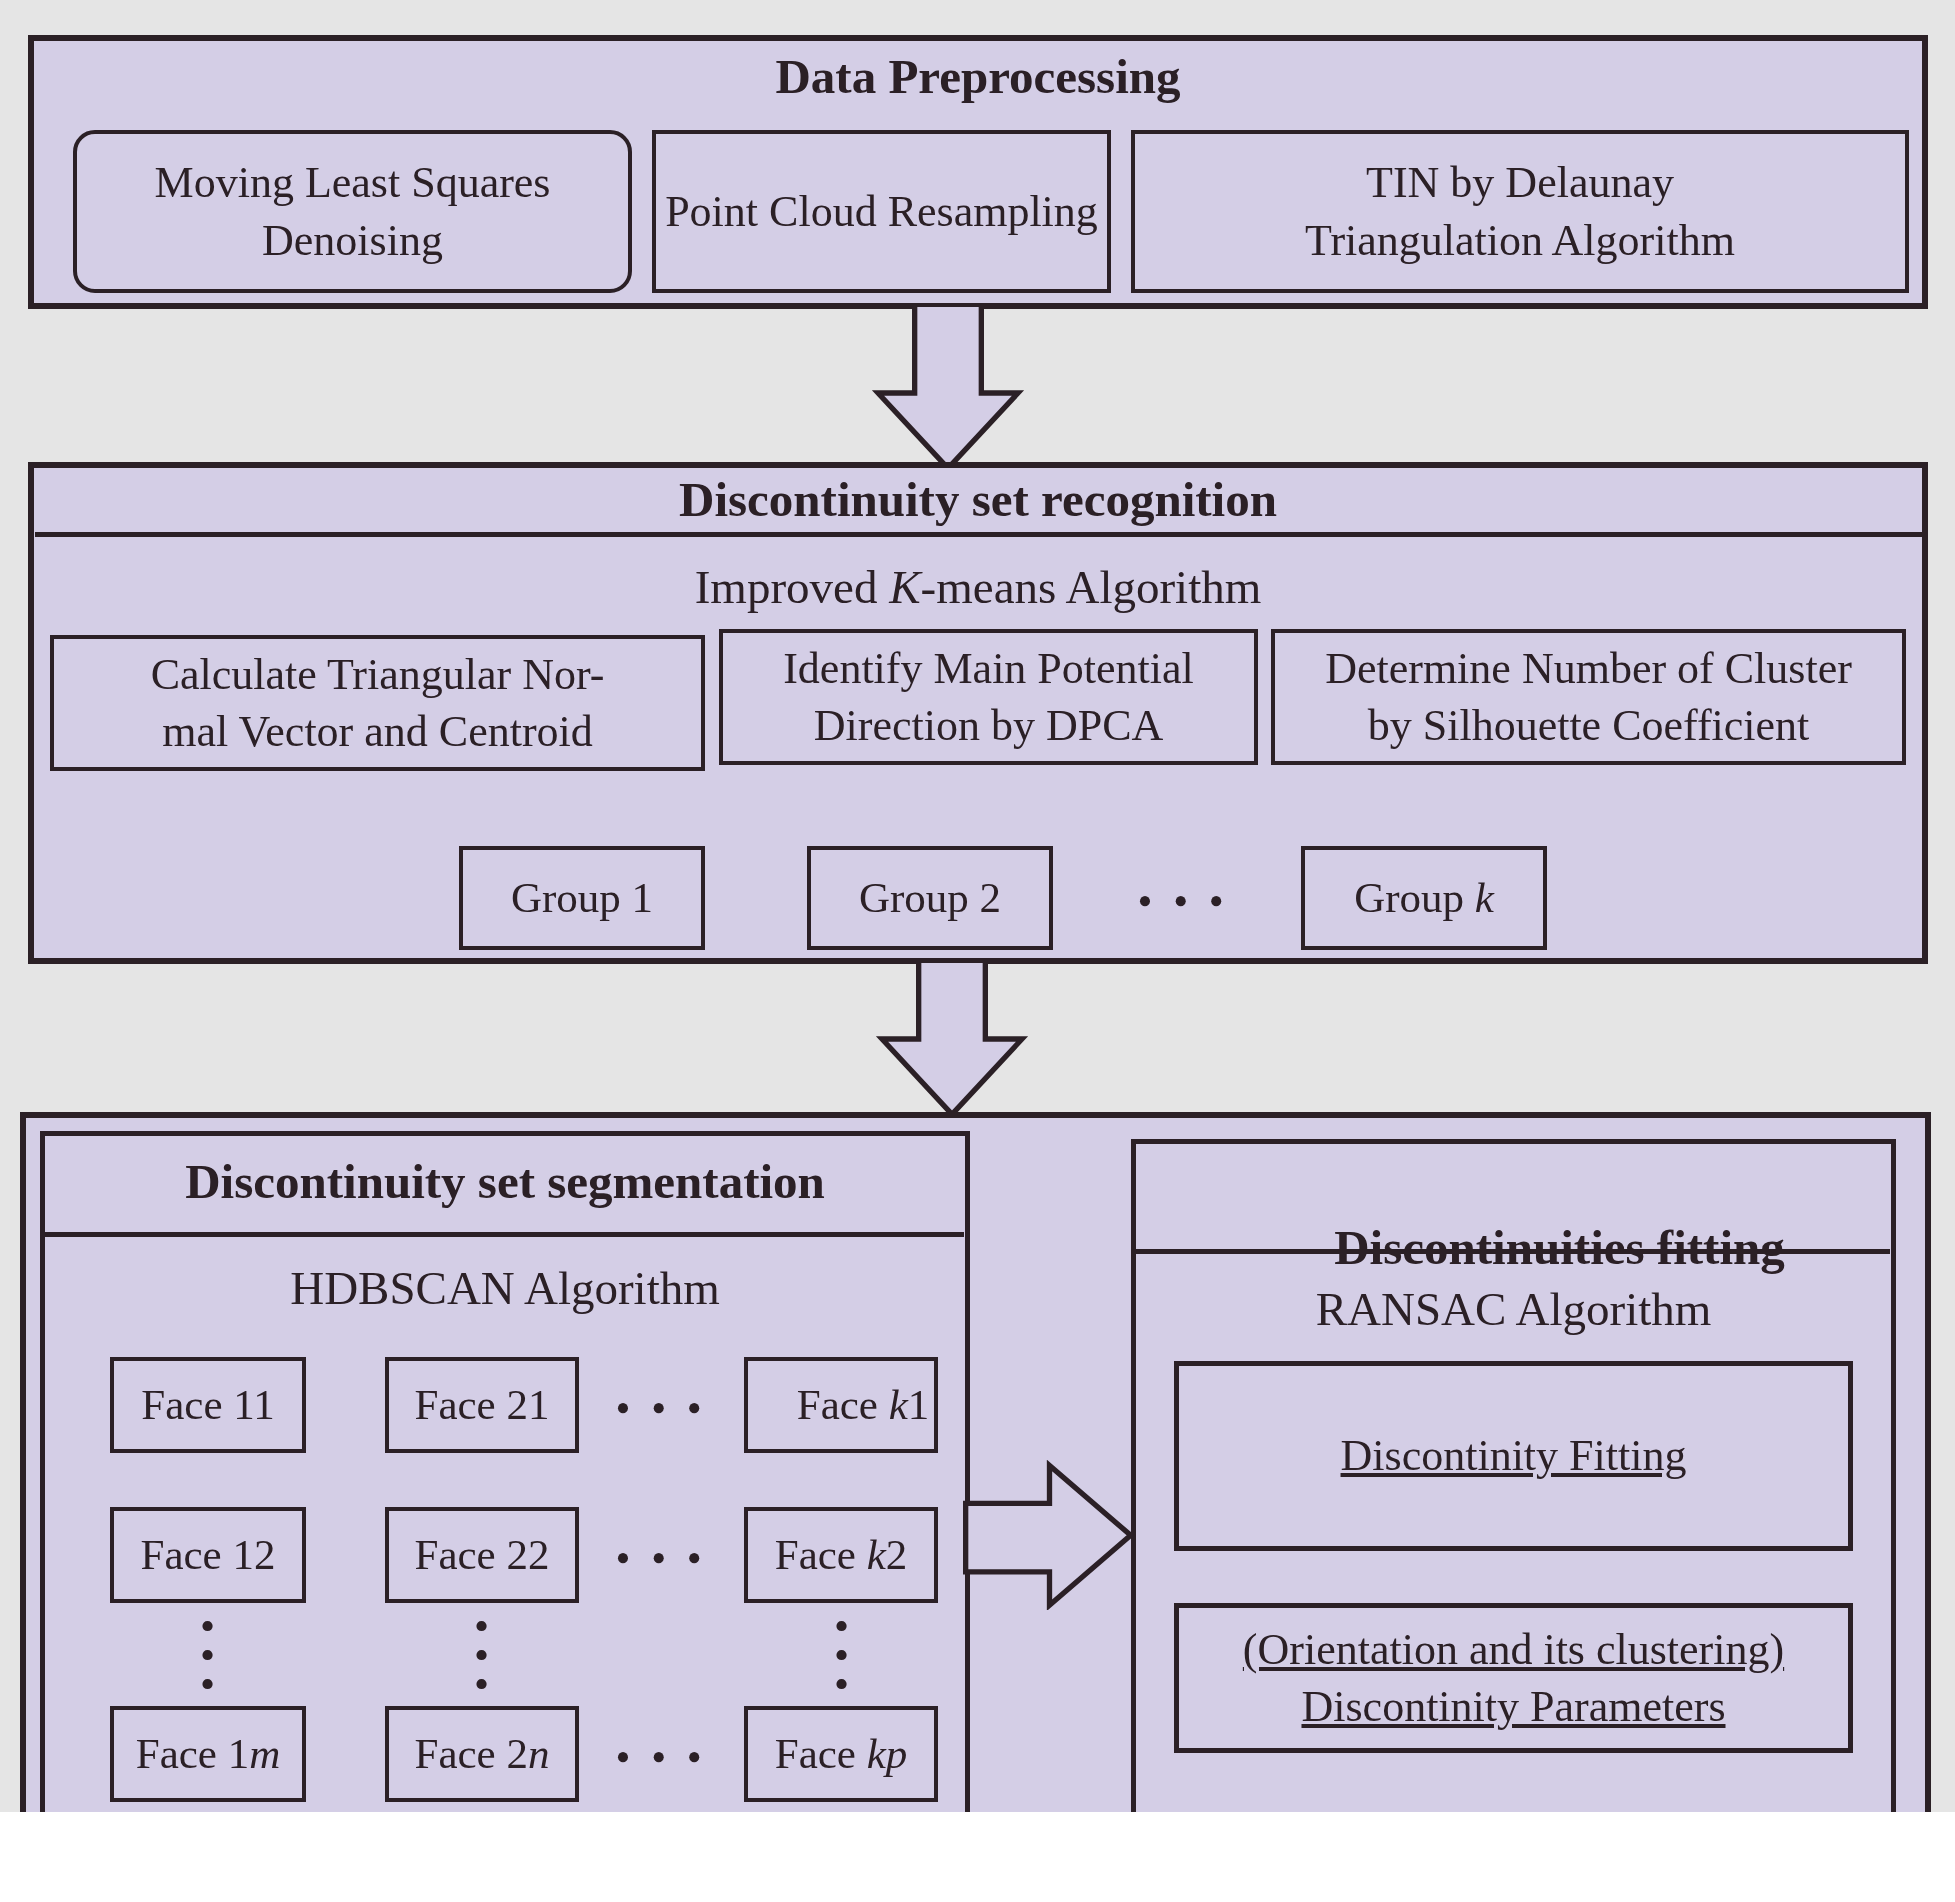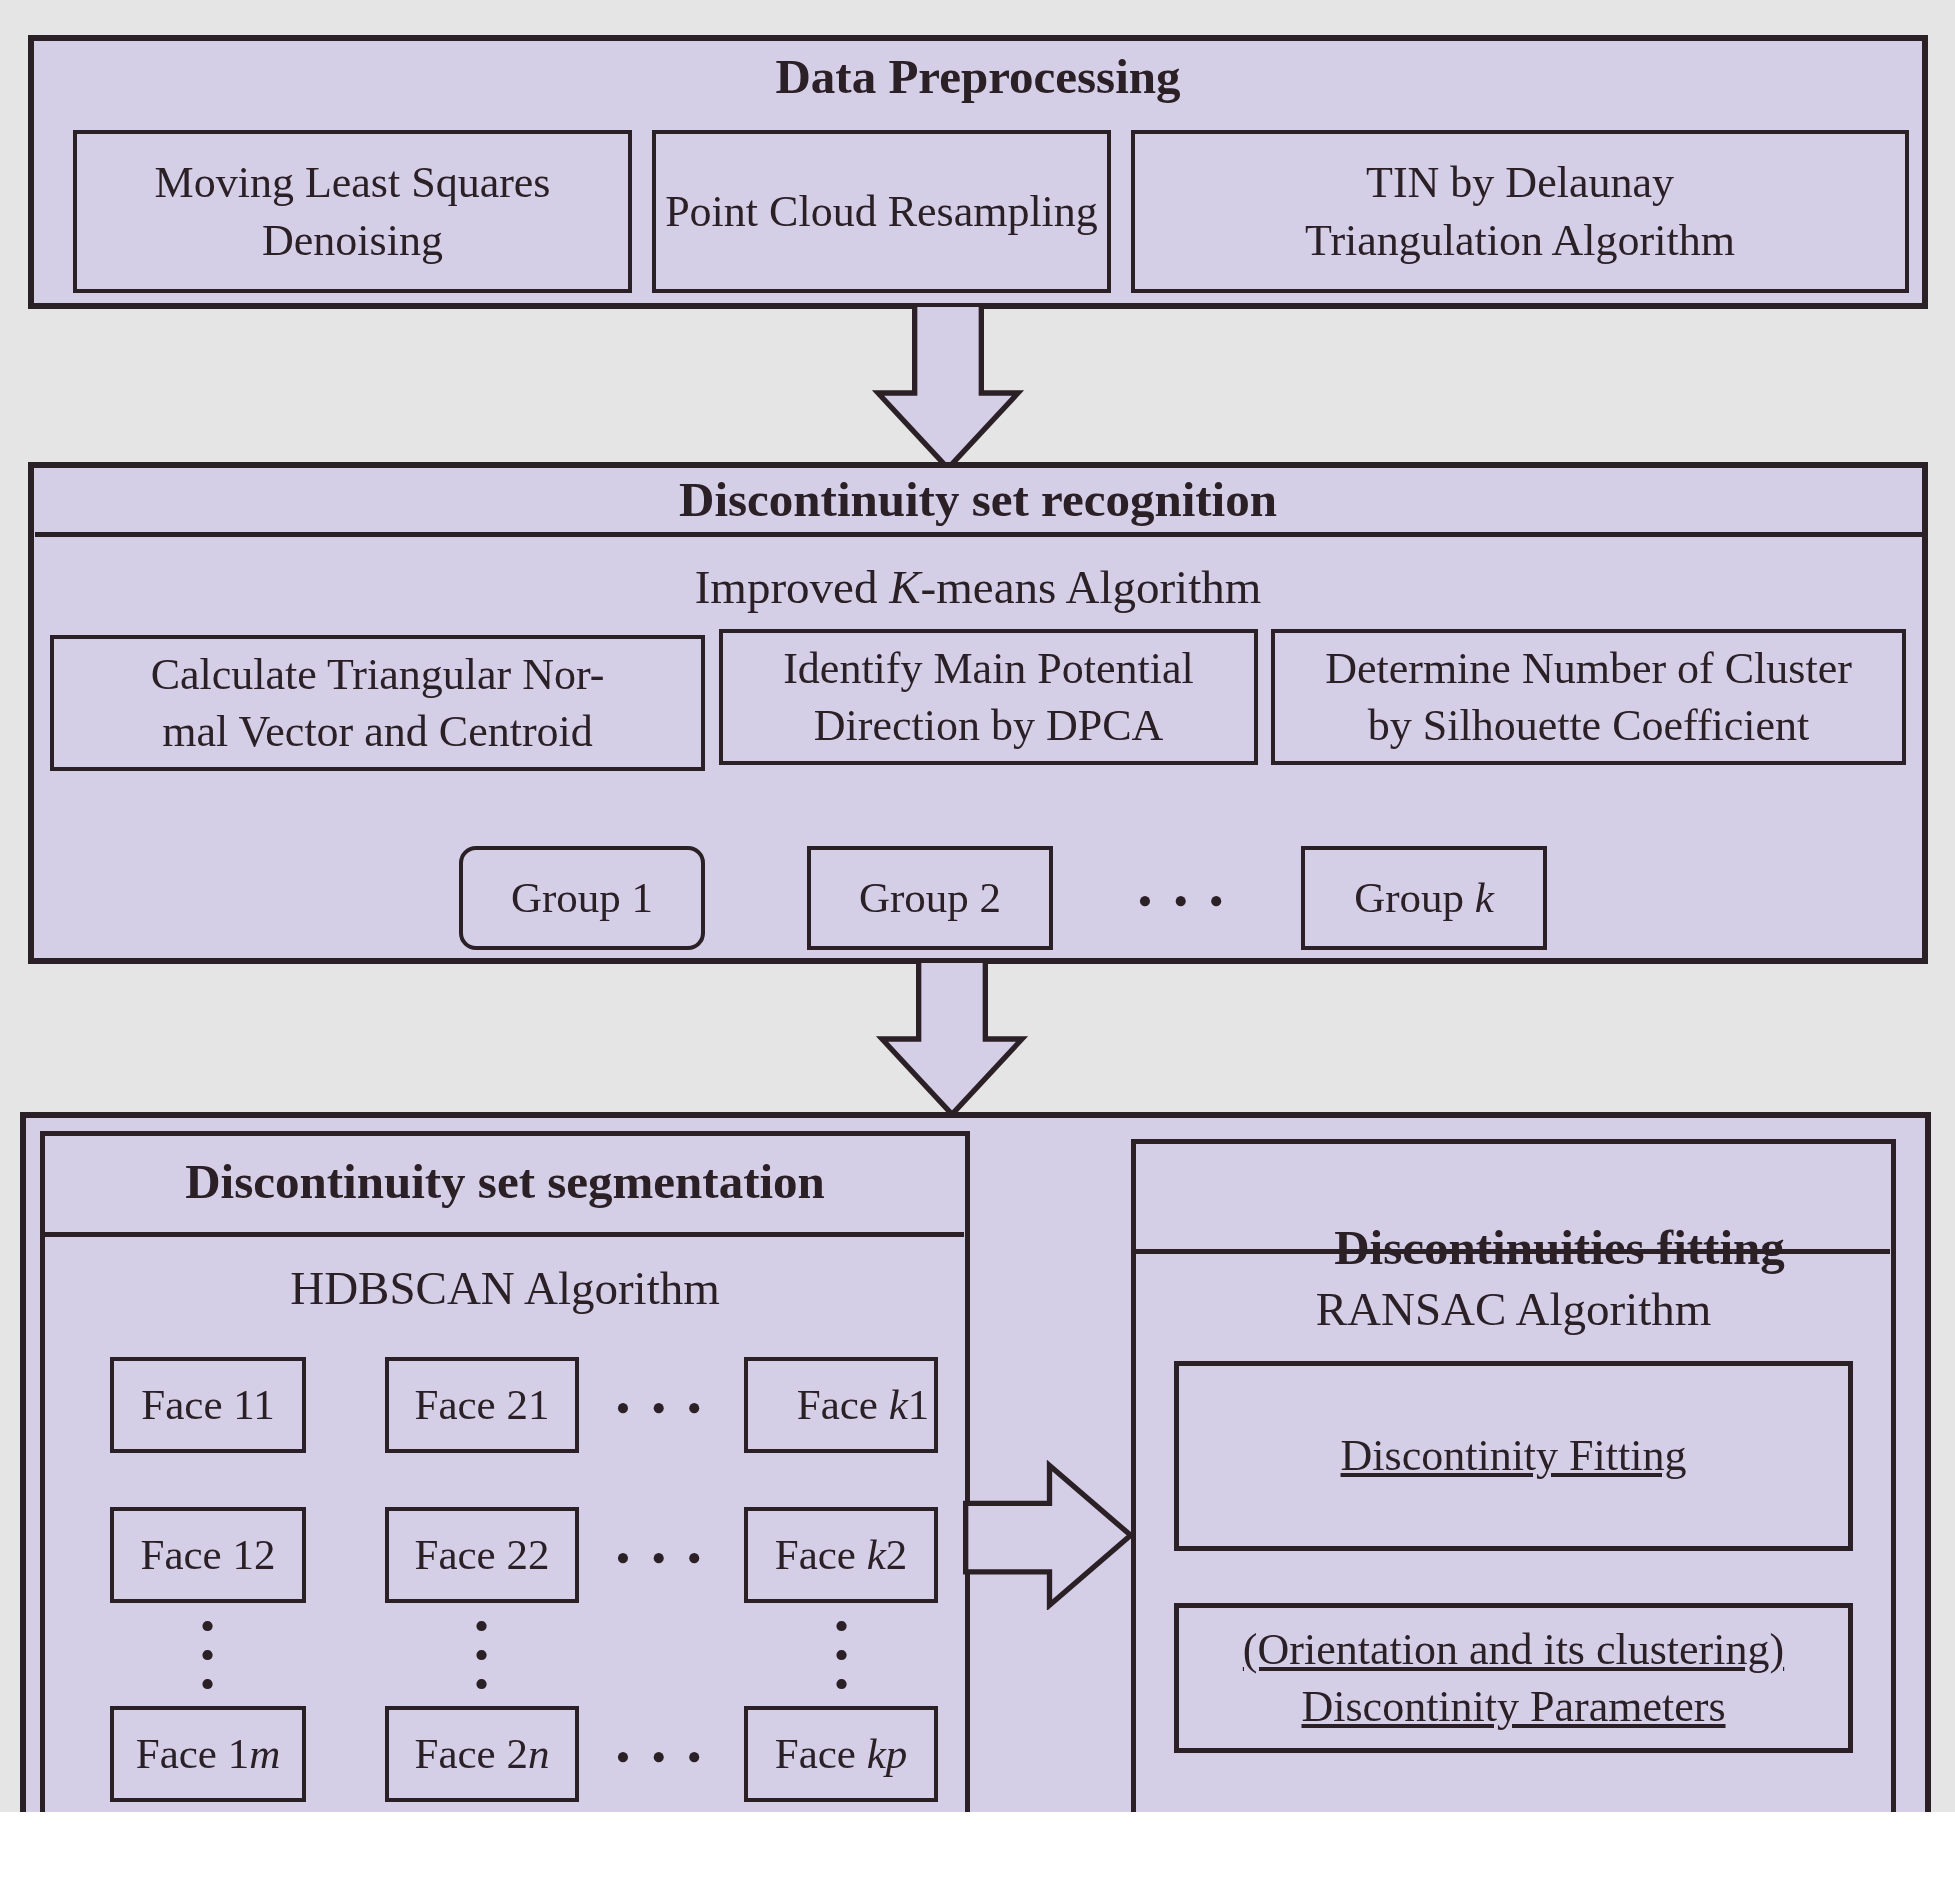--- a/index.html
+++ b/index.html
@@ -42,21 +42,21 @@
 </style>
 </head>
 <body>
 
 <div id="canvas">
 
   <div class="abs panel" style="left:28px;top:35px;width:1900px;height:274px;"></div>
 
   <div class="abs title" style="left:28px;top:51px;width:1900px;">Data Preprocessing</div>
 
-  <div class="abs box b6 t66" style="left:73px;top:130px;width:559px;height:163px;">
+  <div class="abs box b6 t66" style="left:73px;top:130px;width:559px;height:163px;border-radius:22px;">
     <div>Moving Least Squares</div>
     <div>Denoising</div>
   </div>
 
   <div class="abs box b6 t66" style="left:652px;top:130px;width:459px;height:163px;">
     <div>Point Cloud Resampling</div>
   </div>
 
   <div class="abs box b6 t66" style="left:1131px;top:130px;width:778px;height:163px;">
     <div>TIN by Delaunay</div>
@@ -83,21 +83,21 @@
   <div class="abs box b6 t66" style="left:719px;top:629px;width:539px;height:136px;">
     <div>Identify Main Potential</div>
     <div>Direction by DPCA</div>
   </div>
 
   <div class="abs box b6 t66" style="left:1271px;top:629px;width:635px;height:136px;">
     <div>Determine Number of Cluster</div>
     <div>by Silhouette  Coefficient</div>
   </div>
 
-  <div class="abs box b7 t64" style="left:459px;top:846px;width:246px;height:104px;border-radius:17px;">
+  <div class="abs box b7 t64" style="left:459px;top:846px;width:246px;height:104px;">
     <div><span>Group 1</span><span class="it"></span></div>
   </div>
 
   <div class="abs box b7 t64" style="left:807px;top:846px;width:246px;height:104px;">
     <div><span>Group 2</span><span class="it"></span></div>
   </div>
 
   <div class="abs hdots" style="left:1071px;top:875px;width:226px;height:53px;">• • •</div>
 
   <div class="abs box b7 t64" style="left:1301px;top:846px;width:246px;height:104px;">

